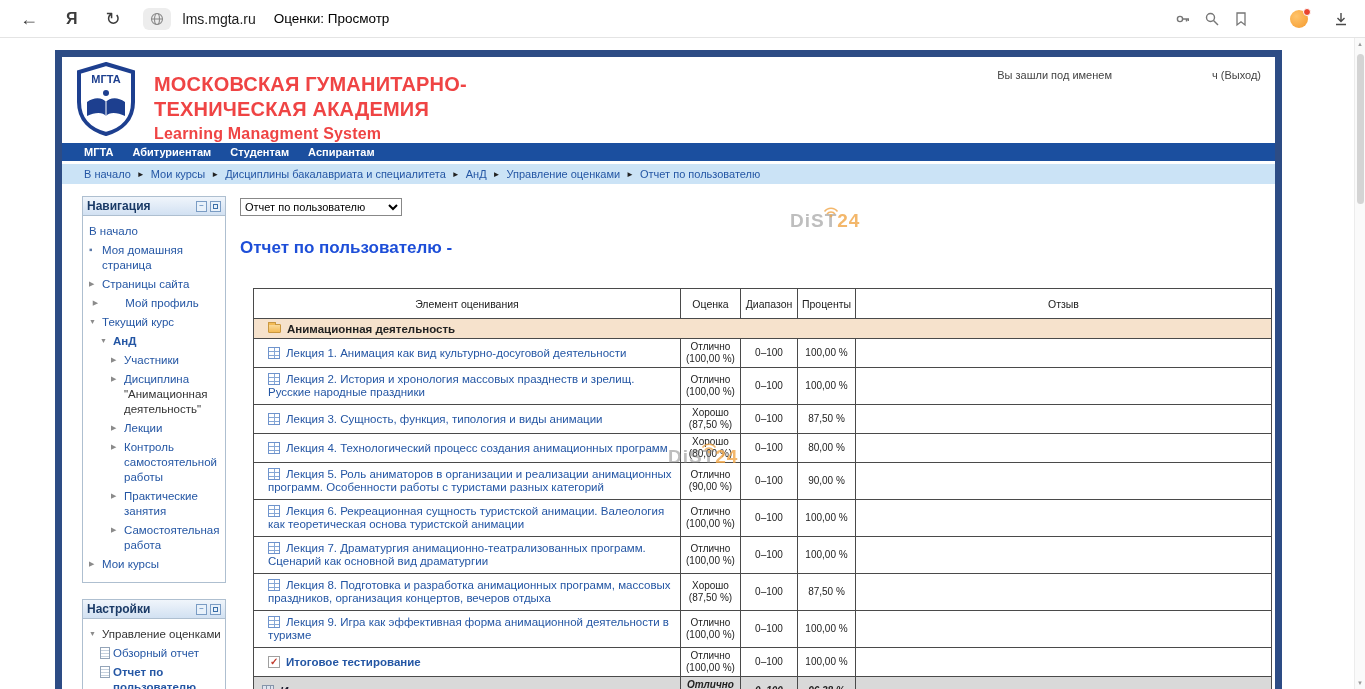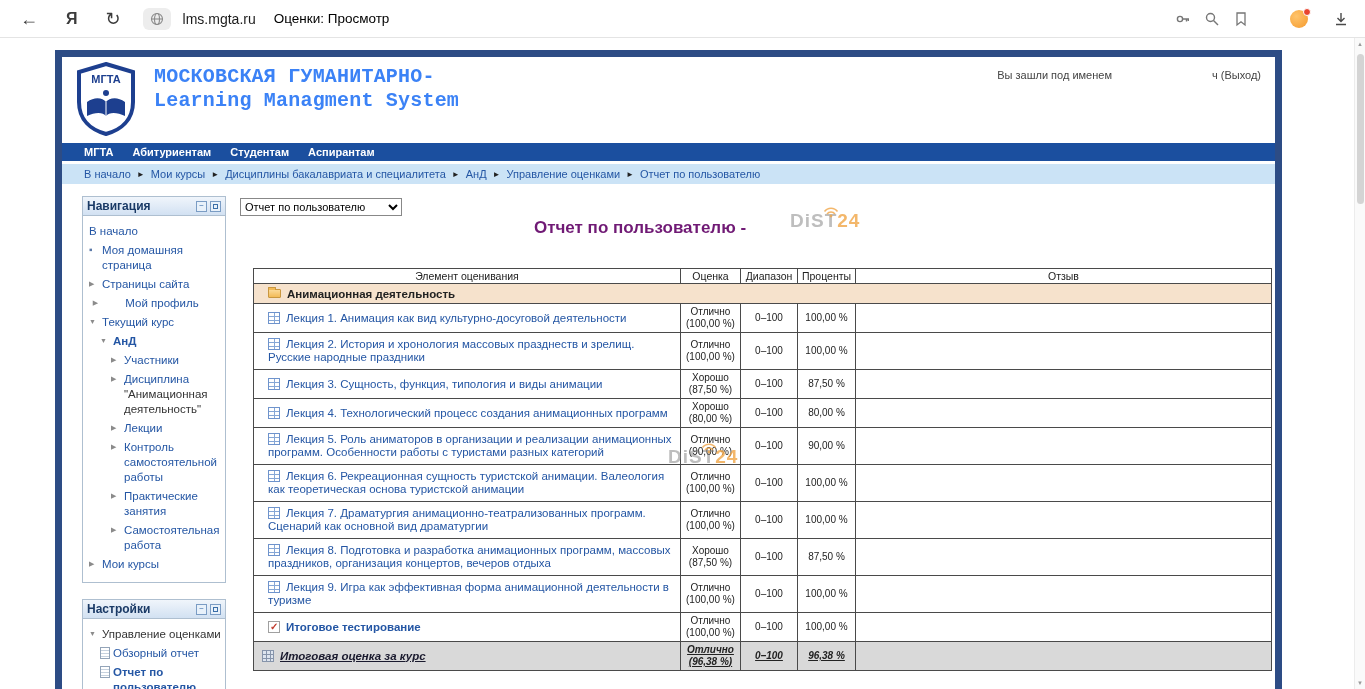--- a/index.html
+++ b/index.html
@@ -32,23 +32,23 @@
   .scroll-thumb { position:absolute; top:16px; left:2px; width:7px; height:150px; background:#d4d4d4; border-radius:4px; }
 
   
   .page-frame { position:absolute; left:55px; top:50px; width:1227px; height:700px;
     background:#2d4c85; padding:7px; }
   .page { position:relative; width:100%; height:100%; background:#fff; overflow:hidden; }
 
   
   .page-header { height:86px; position:relative; }
   .logo { position:absolute; left:13px; top:5px; width:62px; height:74px; }
-  .header-title { position:absolute; left:92px; top:7px; color:#3b82f6; font-weight:bold;font-family:Liberation Mono, monospace; }
+  .header-title { position:absolute; left:92px; top:15px; color:#ef4444; font-weight:bold; }
   .ht { font-size:20px; line-height:25px; letter-spacing:.2px; }
-  .ht3 { font-size:20px; line-height:24px; }
+  .ht3 { font-size:16px; line-height:24px; }
   .login-info { position:absolute; right:14px; top:12px; font-size:11px; color:#444; }
   .login-spacer { display:inline-block; width:100px; }
   .logout-link { color:#444; text-decoration:none; }
 
   
   .navbar { height:18px; background:#1b4f9f; display:flex; align-items:center; gap:19px; padding-left:22px; }
   .nav-link { color:#fff; font-size:11px; font-weight:bold; text-decoration:none; }
   .breadcrumb { height:20px; background:#cbe3f6; display:flex; align-items:center; gap:6px;
     padding-left:22px; font-size:11px; margin-top:3px; }
   .crumb { color:#2456a4; text-decoration:none; }
@@ -77,25 +77,25 @@
     background:repeating-linear-gradient(#fff 0 2px, #c7d2de 2px 3px); }
   .tree-label-wrap { flex:1; }
   .tree-link { color:#2456a4; text-decoration:none; }
   .tree-text { color:#333; }
   .tree-sub { color:#333; }
   .bold { font-weight:bold; }
 
   
   .report-select { margin-top:2px; width:162px; height:18px; font-size:11px;
     font-family:"Liberation Sans", sans-serif; border:1px solid #888; background:#fff; }
-  .report-title { margin-top:2px; width:800px; text-align:center; font-size:17px; font-weight:bold; color:#701a75; }
+  .report-title { margin-top:22px; width:800px; text-align:left; font-size:17px; font-weight:bold; color:#1d4ed8; }
 
   .grades-table { margin:30px 0 0 13px; border-collapse:collapse; table-layout:fixed; width:1018px; background:#fff; }
   .grades-table th, .grades-table td { border:1px solid #4a4a4a; overflow:hidden; }
-  .grades-table th { font-size:10.5px; font-weight:normal; color:#222; padding:1px 2px; text-align:center; height:15px; }
+  .grades-table th { font-size:10.5px; font-weight:normal; color:#222; padding:1px 2px; text-align:center; height:30px; }
   td.name-cell { font-size:11.5px; line-height:13px; padding:5px 4px 5px 14px; }
   td.cat-cell { background:#f6e2cc; font-size:11.5px; font-weight:bold; color:#222; padding:3px 4px 3px 14px; }
   td.val-cell { text-align:center; font-size:10px; color:#222; line-height:12px; padding:2px 1px; }
   tr.total-row td { background:#d9d9d9; font-weight:bold; font-style:italic;text-decoration:underline; }
   tr.total-row td.name-cell { padding-left:8px; color:#1a1a2e; font-size:11.5px; }
   .item-link { color:#2456a4; text-decoration:none; }
   .total-name { color:#1a1a2e; }
 
   .row-icon { display:inline-block; width:12px; height:12px; margin-right:6px; vertical-align:-2px; }
   .icon-lesson { border:1px solid #6e93cc; background-color:#fff;
@@ -169,20 +169,21 @@
     <div class="page-header">
       <svg class="logo" viewBox="0 0 62 74">
         <path d="M31 2 L58 10 V40 C58 58 46 68 31 72 C16 68 4 58 4 40 V10 Z" fill="#fff" stroke="#1d3f8f" stroke-width="4"></path>
         <text x="31" y="21" text-anchor="middle" font-size="11" font-weight="bold" fill="#1d3f8f">МГТА</text>
         <path d="M12 40 C20 34 28 36 31 40 C34 36 42 34 50 40 V54 C42 50 34 50 31 54 C28 50 20 50 12 54 Z" fill="#1d3f8f"></path>
         <path d="M31 40 V54" stroke="#fff" stroke-width="1"></path>
         <circle cx="31" cy="31" r="3" fill="#1d3f8f"></circle>
       </svg>
       <div class="header-title">
         <div class="ht">МОСКОВСКАЯ ГУМАНИТАРНО-</div>
+        <div class="ht">ТЕХНИЧЕСКАЯ АКАДЕМИЯ</div>
         <div class="ht ht3">Learning Managment System</div>
       </div>
       <div class="login-info">
         <span>Вы зашли под именем</span><span class="login-spacer"></span><a class="logout-link" href="#">ч (Выход)</a>
       </div>
     </div>
 
     <div class="navbar">
         <a class="nav-link">МГТА</a>
         <a class="nav-link">Абитуриентам</a>

